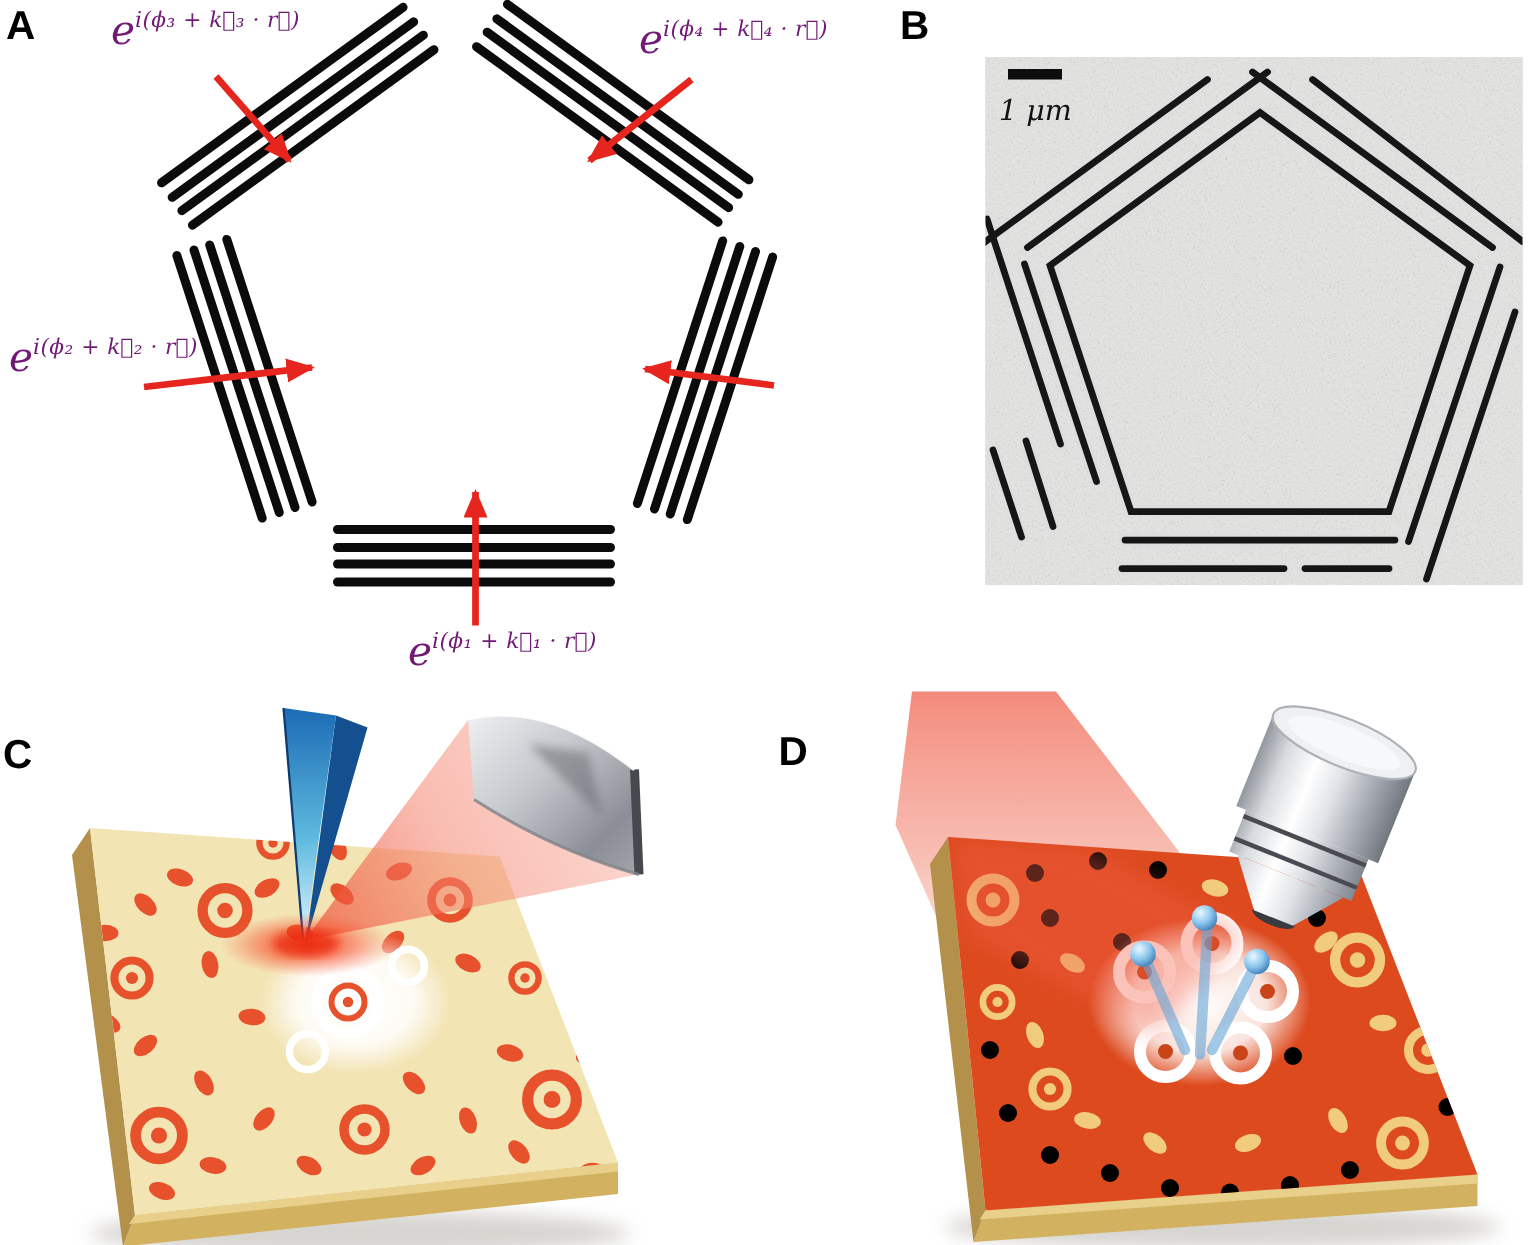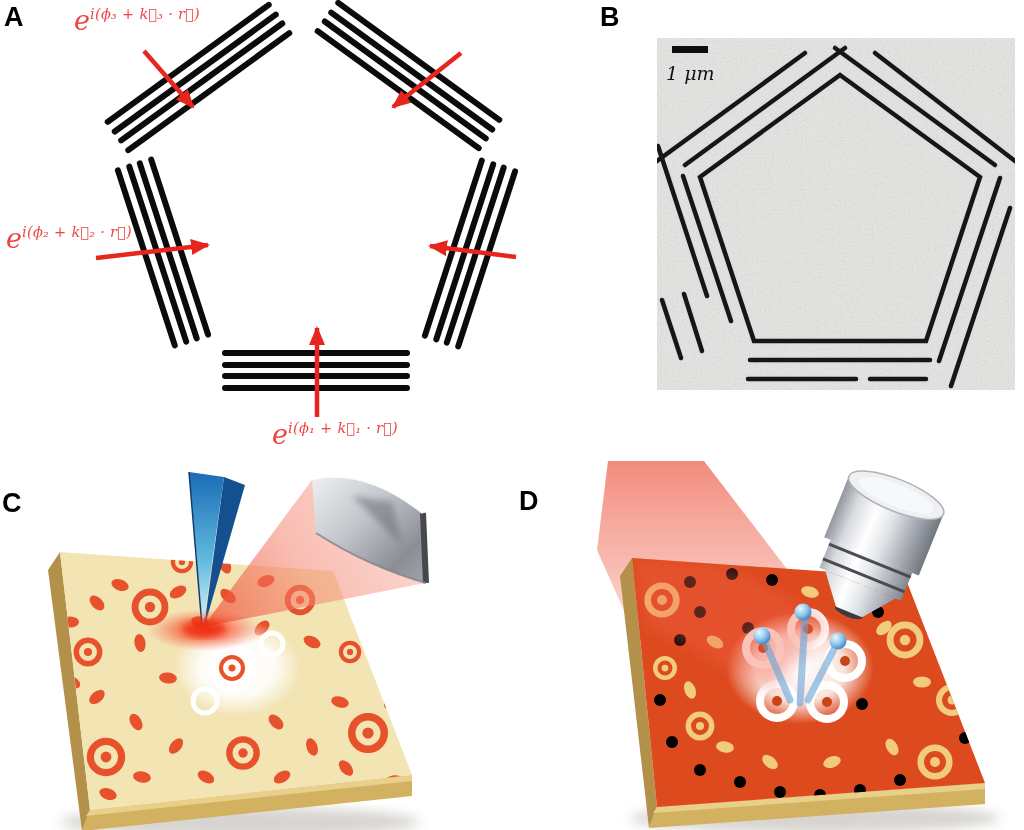--- a/index.html
+++ b/index.html
@@ -6,21 +6,21 @@
   .stage{position:relative;width:1024px;height:830px;background:#fff;overflow:hidden;
          font-family:"Liberation Sans",sans-serif;}
   .plabel{position:absolute;font:700 27px "Liberation Sans",sans-serif;color:#000;z-index:30;}
   
   .panelA{position:absolute;left:0;top:0;width:660px;height:465px;}
   .grating{position:absolute;}
   .grating i{display:block;position:absolute;left:0;right:0;height:6px;background:#0b0b0b;border-radius:3px;}
   .grating i:nth-child(1){top:0;} .grating i:nth-child(2){top:11.5px;}
   .grating i:nth-child(3){top:23px;} .grating i:nth-child(4){top:34.5px;}
   .arrows{position:absolute;left:0;top:0;z-index:5;}
-  .mlabel{position:absolute;white-space:nowrap;color:#ef4444;z-index:10;
+  .mlabel{position:absolute;white-space:nowrap;color:#701a75;z-index:10;
           font-family:"DejaVu Serif","Liberation Serif",serif;font-style:italic;}
   .me{font-size:27px;}
   .mexp{font-size:14.5px;position:relative;top:-11px;letter-spacing:.3px;}
   
   .abs{position:absolute;}
 </style>
 </head>
 <body>
 
 <div class="stage">
@@ -70,20 +70,21 @@
         <line x1="96" y1="258" x2="208" y2="245" marker-end="url(#ah)"></line>
         <line x1="144" y1="51" x2="193" y2="107" marker-end="url(#ah)"></line>
         <line x1="461" y1="53" x2="393" y2="107" marker-end="url(#ah)"></line>
         <line x1="516" y1="257" x2="430" y2="246" marker-end="url(#ah)"></line>
       </g>
     </svg>
 
     <div class="mlabel" style="left:272px;top:419px"><span class="me">e</span><span class="mexp">i(ϕ₁ + k⃗₁ · r⃗)</span></div>
     <div class="mlabel" style="left:6px;top:223px"><span class="me">e</span><span class="mexp">i(ϕ₂ + k⃗₂ · r⃗)</span></div>
     <div class="mlabel" style="left:74px;top:5px"><span class="me">e</span><span class="mexp">i(ϕ₃ + k⃗₃ · r⃗)</span></div>
+    <div class="mlabel" style="left:426px;top:11px"><span class="me">e</span><span class="mexp">i(ϕ₄ + k⃗₄ · r⃗)</span></div>
   </section>
 
   <div class="plabel" style="left:600px;top:2px">B</div>
   <svg class="abs" style="left:657px;top:38px" width="358" height="352" viewBox="657 38 358 352">
     <defs>
       <filter id="grain" x="-5%" y="-5%" width="110%" height="110%">
         <feTurbulence type="fractalNoise" baseFrequency="0.75" numOctaves="2" seed="8"></feTurbulence>
         <feColorMatrix type="matrix" values="0 0 0 0 0.76  0 0 0 0 0.76  0 0 0 0 0.75  0.4 0.4 0.4 0 0.4"></feColorMatrix>
       </filter>
     </defs>

